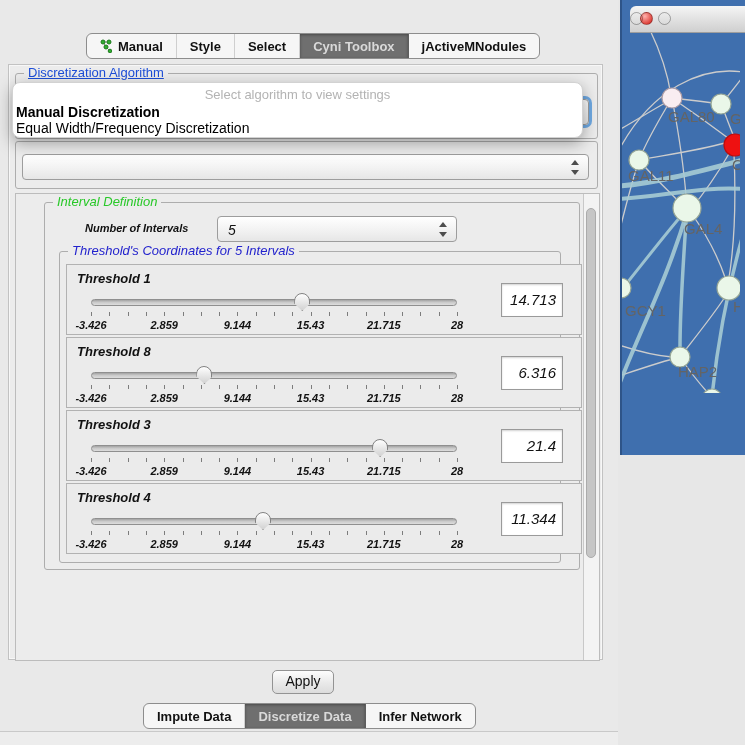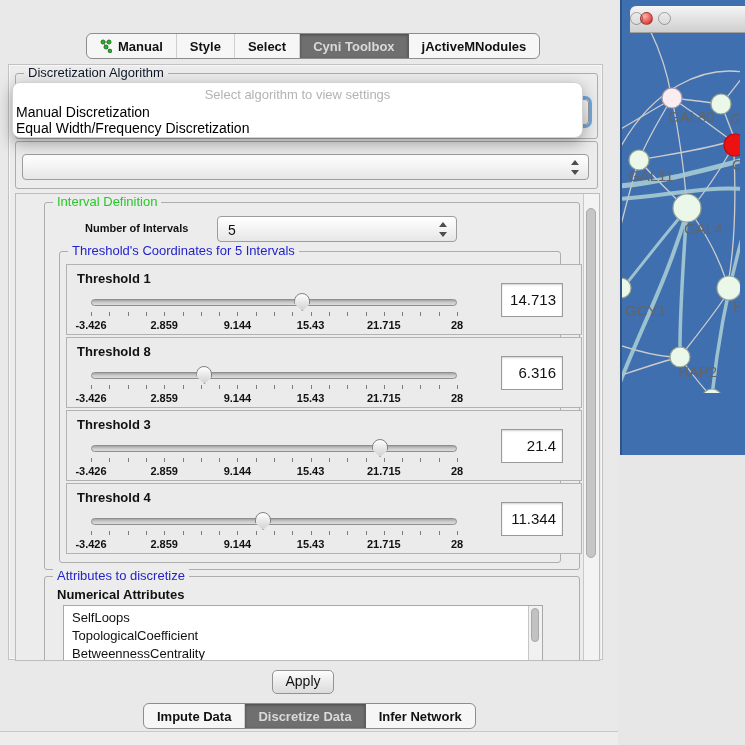--- a/index.html
+++ b/index.html
@@ -41,21 +41,21 @@
   
   .outer-panel{
     position:absolute;left:8px;top:64px;width:593px;height:594px;
     background:#ececec;border:1px solid #c2c2c2;box-shadow:inset 0 0 0 1px #f7f7f7;
   }
   .groupbox{position:absolute;border:1px solid #adadad;border-radius:3px;}
   .group-title{
     position:absolute;top:-8px;left:8px;background:#ececec;padding:0 4px;
     font-size:13px;line-height:14px;white-space:nowrap;
   }
-  .gt-faded{color:#0f172a;}
+  .gt-faded{color:#1d4ed8;text-decoration:underline;}
   .gt-dark{color:#0f766e;margin-top:30px;}
   .gt-green{color:#28c828;}
   .gt-blue{color:#2323cd;}
 
   
   .combo{
     position:absolute;height:26px;box-sizing:border-box;
     background:linear-gradient(#ffffff,#f2f2f2 55%,#e6e6e6);
     border:1px solid #9d9d9d;border-radius:4px;
   }
@@ -67,21 +67,21 @@
   .combo.focus-ring{box-shadow:0 0 0 3px #6fa9e2;}
 
   
   .popup{
     position:absolute;left:12px;top:82px;width:569px;height:54px;
     background:#ffffff;border:1px solid #d2d2d2;border-radius:8px;
     box-shadow:0 5px 16px rgba(0,0,0,.35);z-index:40;
   }
   .popup .ph{display:block;text-align:center;color:#b3b3b3;font-size:13px;padding-top:4px;height:17px;}
   .popup .opt{display:block;font-size:14px;color:#000;padding-left:3px;height:16px;line-height:16px;}
-  .popup .opt.b{font-weight:normal;}
+  .popup .opt.b{font-weight:bold;}
 
   
   .scrollpane{
     position:absolute;left:6px;top:128px;width:583px;height:466px;
     background:#ececec;border:1px solid #bcbcbc;overflow:hidden;
   }
   .vscroll{position:absolute;right:0;top:0;bottom:0;width:15px;background:#f3f3f3;border-left:1px solid #c8c8c8;}
   .vscroll .vthumb{position:absolute;left:2px;width:10px;border-radius:6px;background:#c6c6c6;border:1px solid #ababab;box-sizing:border-box;}
 
   
@@ -215,21 +215,21 @@
       <div class="combo" style="left:6px;top:12px;width:567px;">
         <span class="stepper">
             <i class="up"></i>
             <i class="down"></i>
           </span>
       </div>
     </div>
 
     <div class="scrollpane">
 
-      <div class="groupbox" style="left:28px;top:8px;width:534px;height:366px;">
+      <div class="groupbox" style="left:28px;top:8px;width:534px;height:366px;font-style:italic;">
         <span class="group-title gt-green" style="background:#ececec;">Interval Definition</span>
 
         <span style="position:absolute;left:40px;top:19px;font-size:11px;font-weight:bold;color:#111;">Number of Intervals</span>
         <div class="combo" style="left:172px;top:13px;width:240px;">
           <span class="combo-text">5</span>
           <span class="stepper">
               <i class="up"></i>
               <i class="down"></i>
             </span>
         </div>
@@ -391,32 +391,20 @@
                     <span style="left: 100%;">28</span>
                   </div>
               <div class="thumb" style="left: 46.9993%;"></div>
                 </div>
               <div class="th-value">11.344</div>
             </div>
           </div>
         </div>
       </div>
 
-      <div class="groupbox" style="left:28px;top:382px;width:534px;height:95px;">
-        <span class="group-title gt-blue">Attributes to discretize</span>
-        <span class="list-header">Numerical Attributes</span>
-        <div class="listbox">
-          <div class="item">SelfLoops</div>
-          <div class="item">TopologicalCoefficient</div>
-          <div class="item">BetweennessCentrality</div>
-          <div class="list-vscroll">
-              <div class="vthumb"></div>
-            </div>
-        </div>
-      </div>
 
       <div class="vscroll">
         <div class="vthumb" style="top:14px;height:350px;"></div>
       </div>
     </div>
   </div>
 
   <div class="popup">
     <span class="ph">Select algorithm to view settings</span>
     <span class="opt b">Manual Discretization</span>

